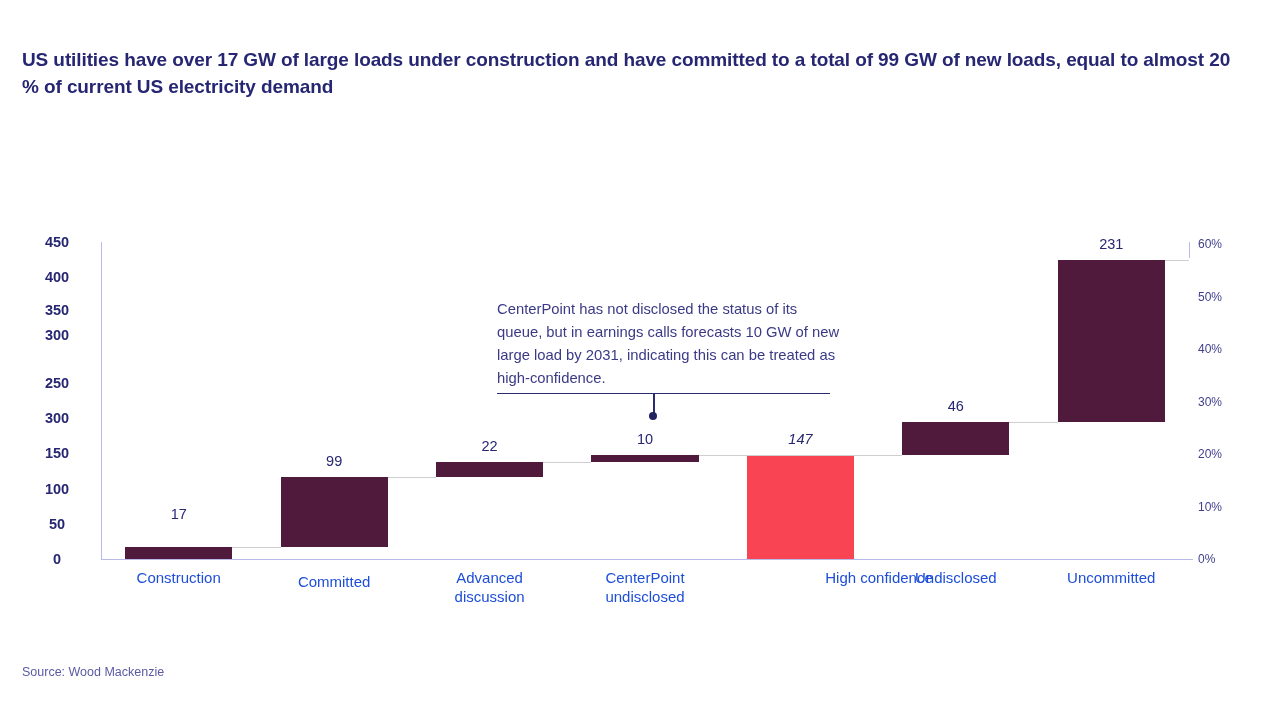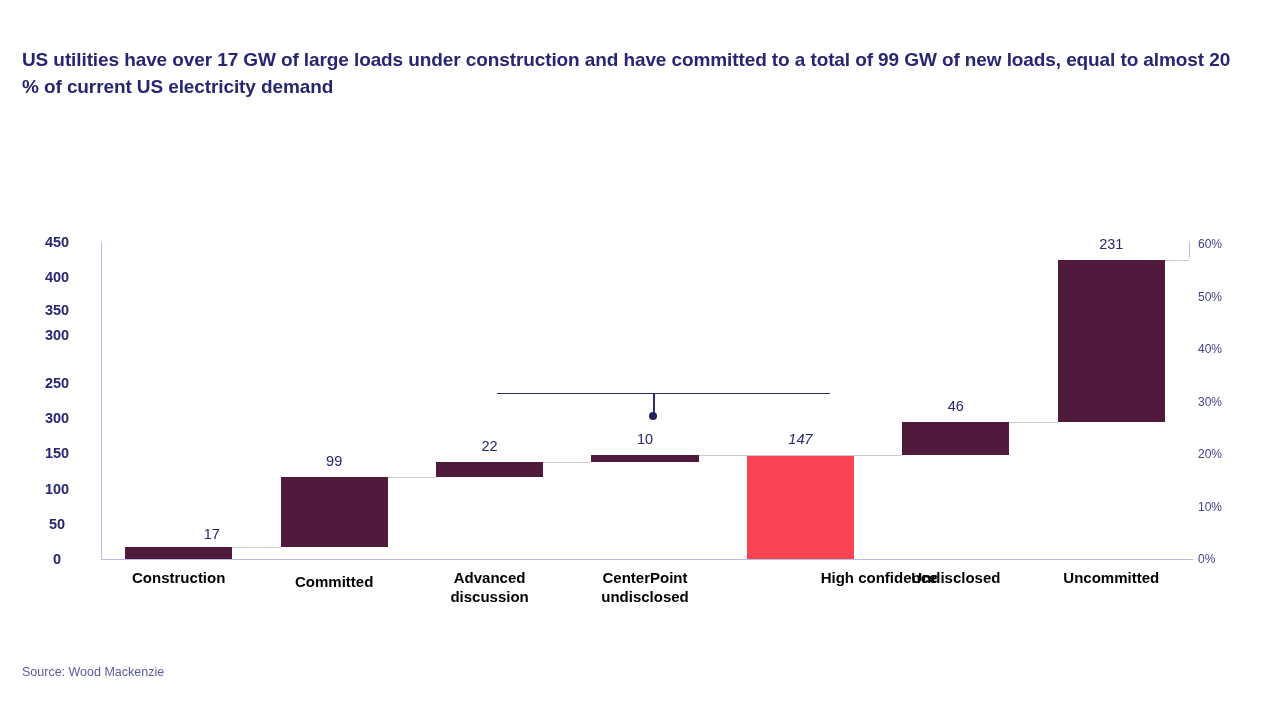--- a/index.html
+++ b/index.html
@@ -113,23 +113,23 @@
   }
   .connector {
     position: absolute;
     height: 1px;
     background: #cfcfcf;
   }
 
   
   .cat {
     position: absolute;
-    color: #000000;
+    color: #1d4ed8;
     font-size: 15px;
-    font-weight: bold;
+    font-weight: normal;
     text-align: center;
     line-height: 19px;
     transform: translateX(-50%);
     white-space: pre-line;
   }
 
   
   .annotation {
     position: absolute;
     left: 497px; top: 298px;
@@ -210,21 +210,21 @@
         <div class="ytick-right" style="top: 281.517px;">10%</div>
         <div class="ytick-right" style="top: 229.033px;">20%</div>
         <div class="ytick-right" style="top: 176.55px;">30%</div>
         <div class="ytick-right" style="top: 124.066px;">40%</div>
         <div class="ytick-right" style="top: 71.5828px; text-align: right;">50%</div>
         <div class="ytick-right" style="top: 19.0993px;">60%</div>
       </div>
 
     <div class="plot" id="plot">
         <div class="bar" style="left: 24.0914px; top: 305.024px; width: 107.246px; height: 11.9756px; background: rgb(79, 26, 60);"></div>
-        <div class="bar-value" style="left: 77.7143px; top: 284px; margin-left: 33px;">17</div>
+        <div class="bar-value" style="left: 77.7143px; top: 264px;">17</div>
         <div class="connector" style="left: 131.337px; top: 305.024px; width: 48.1829px;"></div>
         <div class="bar" style="left: 179.52px; top: 235.284px; width: 107.246px; height: 69.74px; background: rgb(79, 26, 60);"></div>
         <div class="bar-value" style="left: 233.143px; top: 211.284px;">99</div>
         <div class="connector" style="left: 286.766px; top: 235.284px; width: 48.1829px;"></div>
         <div class="bar" style="left: 334.949px; top: 219.787px; width: 107.246px; height: 15.4978px; background: rgb(79, 26, 60);"></div>
         <div class="bar-value" style="left: 388.571px; top: 195.787px;">22</div>
         <div class="connector" style="left: 442.194px; top: 219.787px; width: 48.1829px;"></div>
         <div class="bar" style="left: 490.377px; top: 212.742px; width: 107.246px; height: 7.04444px; background: rgb(79, 26, 60);"></div>
         <div class="bar-value" style="left: 544px; top: 188.742px;">10</div>
         <div class="connector" style="left: 597.623px; top: 212.742px; width: 48.1829px;"></div>
@@ -246,19 +246,22 @@
         <div class="cat" style="left: 489.571px; top: 343px;">Advanced
 discussion</div>
         <div class="cat" style="left: 645px; top: 343px;">CenterPoint
 undisclosed</div>
         <div class="cat" style="left: 847px; top: 343px; margin-left: 32px;">High confidence</div>
         <div class="cat" style="left: 955.857px; top: 343px;">Undisclosed</div>
         <div class="cat" style="left: 1111.29px; top: 343px;">Uncommitted</div>
       </div>
   </div>
 
+  <div class="annotation">
+    <div class="annotation-text">CenterPoint has not disclosed the status of its queue, but in earnings calls forecasts 10 GW of new large load by 2031, indicating this can be treated as high-confidence.</div>
+  </div>
   <div class="annotation-rule"></div>
   <div class="annotation-leader"></div>
   <div class="annotation-dot"></div>
 
   <div class="source">Source: Wood Mackenzie</div>
 
 </div>
 
 </body></html>

